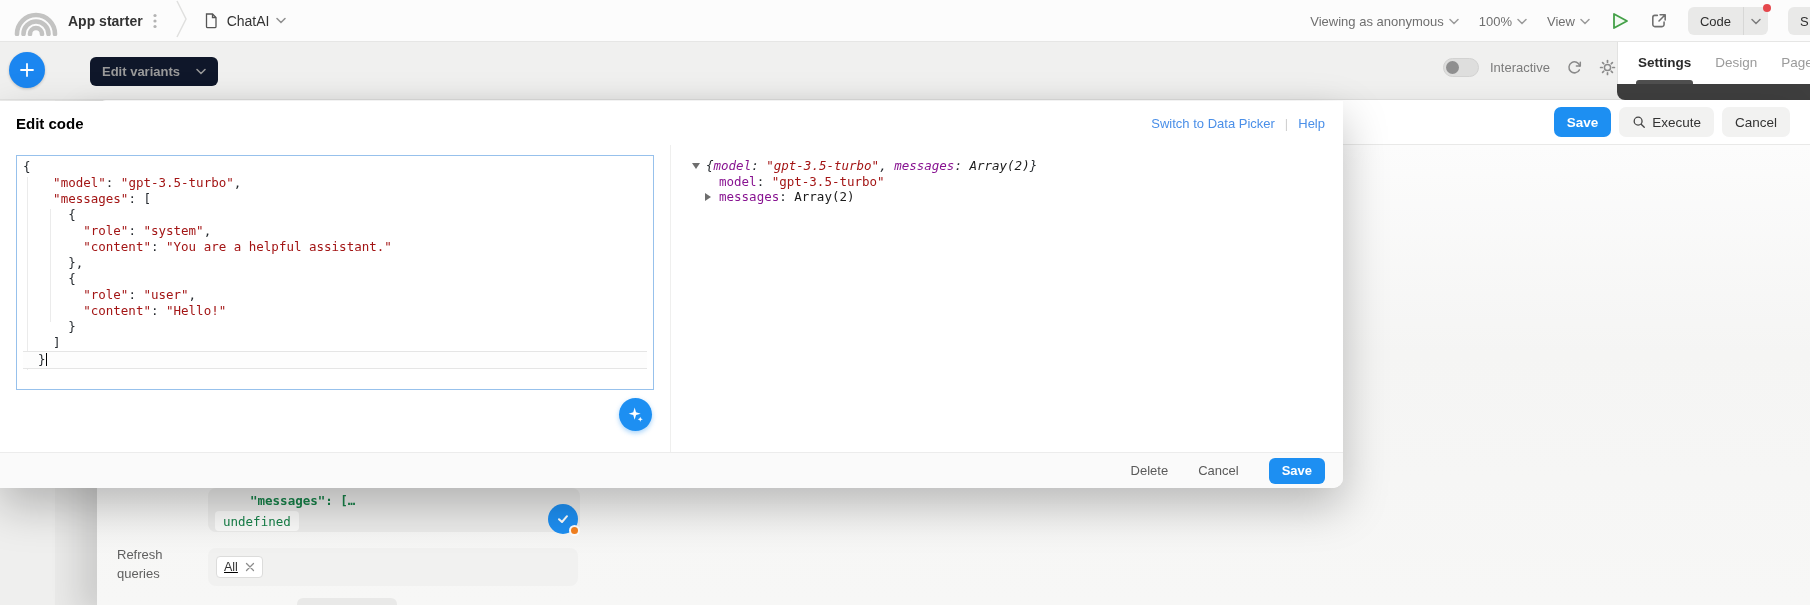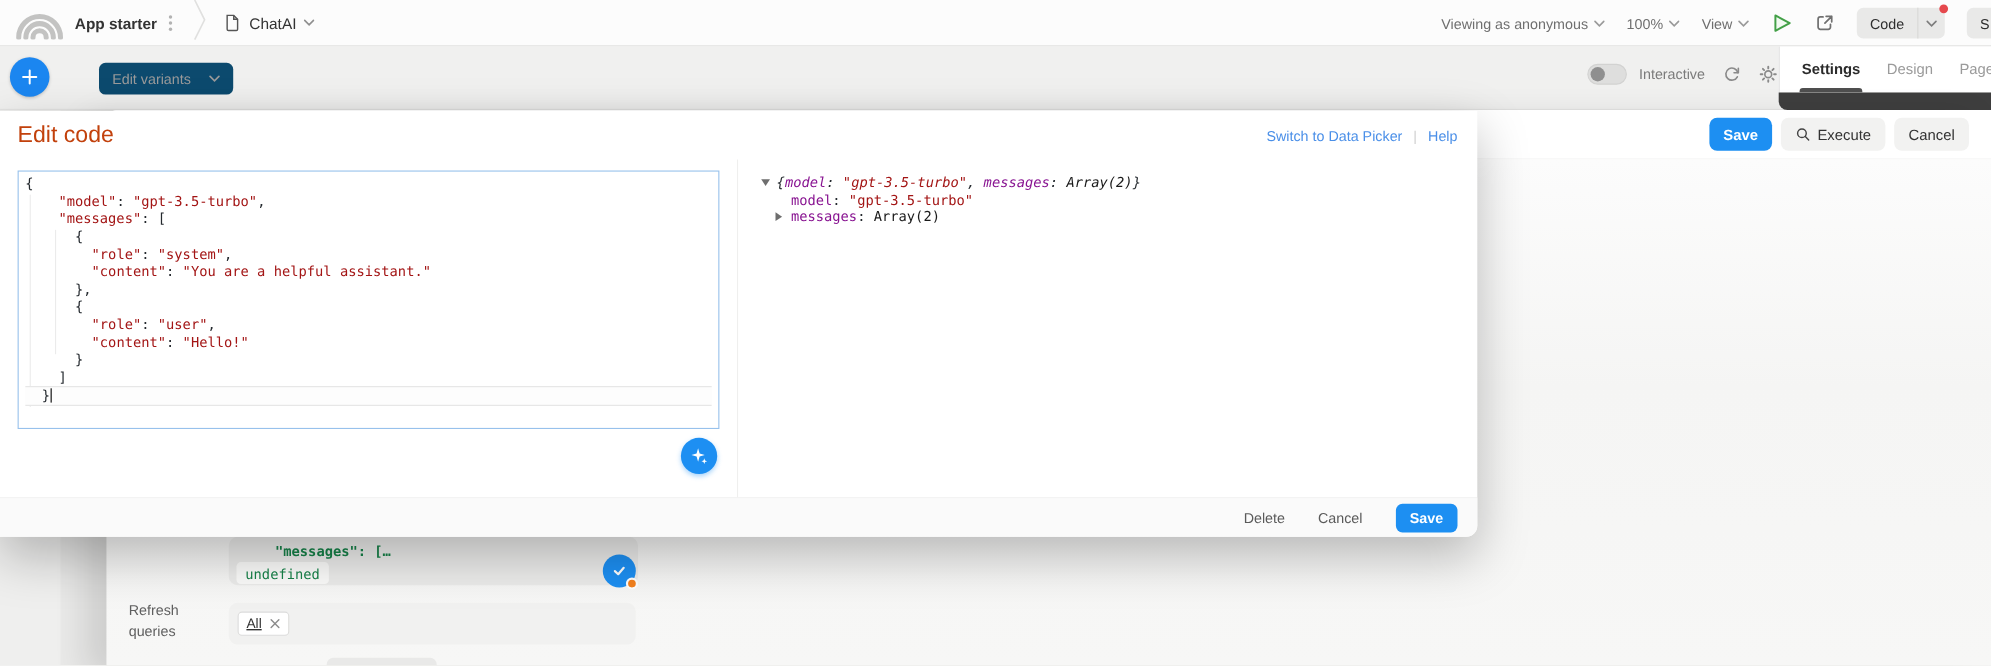--- a/index.html
+++ b/index.html
@@ -26,22 +26,22 @@
   .code-pill .dd { width:24px; display:flex; justify-content:center; }
   .red-dot { position:absolute; right:-3px; top:-3px; width:8px; height:8px; border-radius:50%; background:#e5484d; }
   .share-part { height:28px; background:#e9e9e8; border-radius:6px; padding:0 12px; display:flex; align-items:center;
                 font-size:13px; color:#2e2e2e; margin-right:-30px; min-width:42px; }
 
   
   #toolbar { position:absolute; left:0; top:42px; width:1810px; height:58px; background:#f0f0ef; border-bottom:1px solid #e3e3e2; z-index:5; }
   #leftrail { position:absolute; left:0; top:100px; width:55px; height:505px; background:#efefee; }
   #plus-btn { position:absolute; left:9px; top:52px; width:36px; height:36px; border-radius:50%;
               background:#1b86f0; display:flex; align-items:center; justify-content:center; z-index:8; box-shadow:0 1px 3px rgba(0,0,0,.2); }
-  #edit-variants { position:absolute; left:90px; top:57px; height:29px; background:#0c4a6e; border-radius:6px;
-                   display:flex; align-items:center; gap:16px; padding:0 12px; font-size:13px; color:#9a9a9a; z-index:6; }
+  #edit-variants { position:absolute; left:90px; top:57px; height:29px; background:#0f172a; border-radius:6px;
+                   display:flex; align-items:center; gap:16px; padding:0 12px; font-size:13px; color:#9a9a9a; z-index:6;font-weight:bold; }
   #interactive-group { position:absolute; left:1443px; top:58px; display:flex; align-items:center; z-index:6; }
   .toggle { width:36px; height:19px; border-radius:10px; background:#dededd; border:1px solid #d2d2d1; position:relative; }
   .toggle .knob { position:absolute; left:2px; top:2px; width:13px; height:13px; border-radius:50%; background:#8f8f8f; }
   .interactive-lbl { margin-left:11px; font-size:13px; color:#7b7b7b; }
   .icon-btn { margin-left:16px; display:flex; align-items:center; }
 
   
   #sidebar-header { position:absolute; left:1617px; top:42px; width:193px; height:42px; background:#ffffff;
                     border-left:1px solid #e2e2e1; display:flex; align-items:center; gap:24px; padding-left:20px;
                     overflow:hidden; z-index:6; }
@@ -72,21 +72,21 @@
   .refresh-label { position:absolute; left:20px; top:400px; width:76px; font-size:13px; color:#5f5f5f; line-height:19px; }
   .filter-input { position:absolute; left:111px; top:403px; width:370px; height:38px; background:#f1f1f0; border-radius:8px; display:flex; align-items:center; padding-left:8px;text-decoration:underline; }
   .chip { height:22px; background:#fff; border:1px solid #dcdcdb; border-radius:4px; display:inline-flex; align-items:center; gap:7px; padding:0 7px; }
   .chip-lbl { font-size:12.5px; color:#333; }
   .partial-btn { position:absolute; left:200px; top:453px; width:100px; height:12px; background:#e9e9e8; border-radius:6px 6px 0 0; }
 
   
   #modal { position:absolute; left:0; top:101px; width:1343px; height:387px; background:#fff; z-index:20;
            border-radius:0 0 10px 0; box-shadow:0 18px 45px rgba(0,0,0,.25); }
   .modal-header { position:absolute; left:0; top:0; right:0; height:44px; display:flex; align-items:center; padding:0 18px 0 16px; }
-  .modal-title { font-size:21px; font-weight:400; color:#c2410c; }
+  .modal-title { font-size:15px; font-weight:700; color:#000000; }
   .modal-links { margin-left:auto; display:flex; align-items:center; gap:10px; font-size:13px; }
   .link { color:#4a8fe8; cursor:pointer; }
   .link-sep { color:#d0d0d0; }
   .v-divider { position:absolute; left:670px; top:44px; bottom:36px; width:1px; background:#efefee; }
 
   .editor { position:absolute; left:16px; top:54px; width:638px; height:235px; border:1px solid #97c1ec; background:#fff; padding:3px 0 0 6px; overflow:hidden; }
   .guide { position:absolute; width:1px; background:#ebebeb; z-index:0; }
   .g1 { left:10px; top:21px; height:193px; }
   .g2 { left:33px; top:53px; height:113px; }
   .cm-line { position:relative; z-index:1; height:16px; line-height:16px; font-size:12.5px; white-space:pre; }

